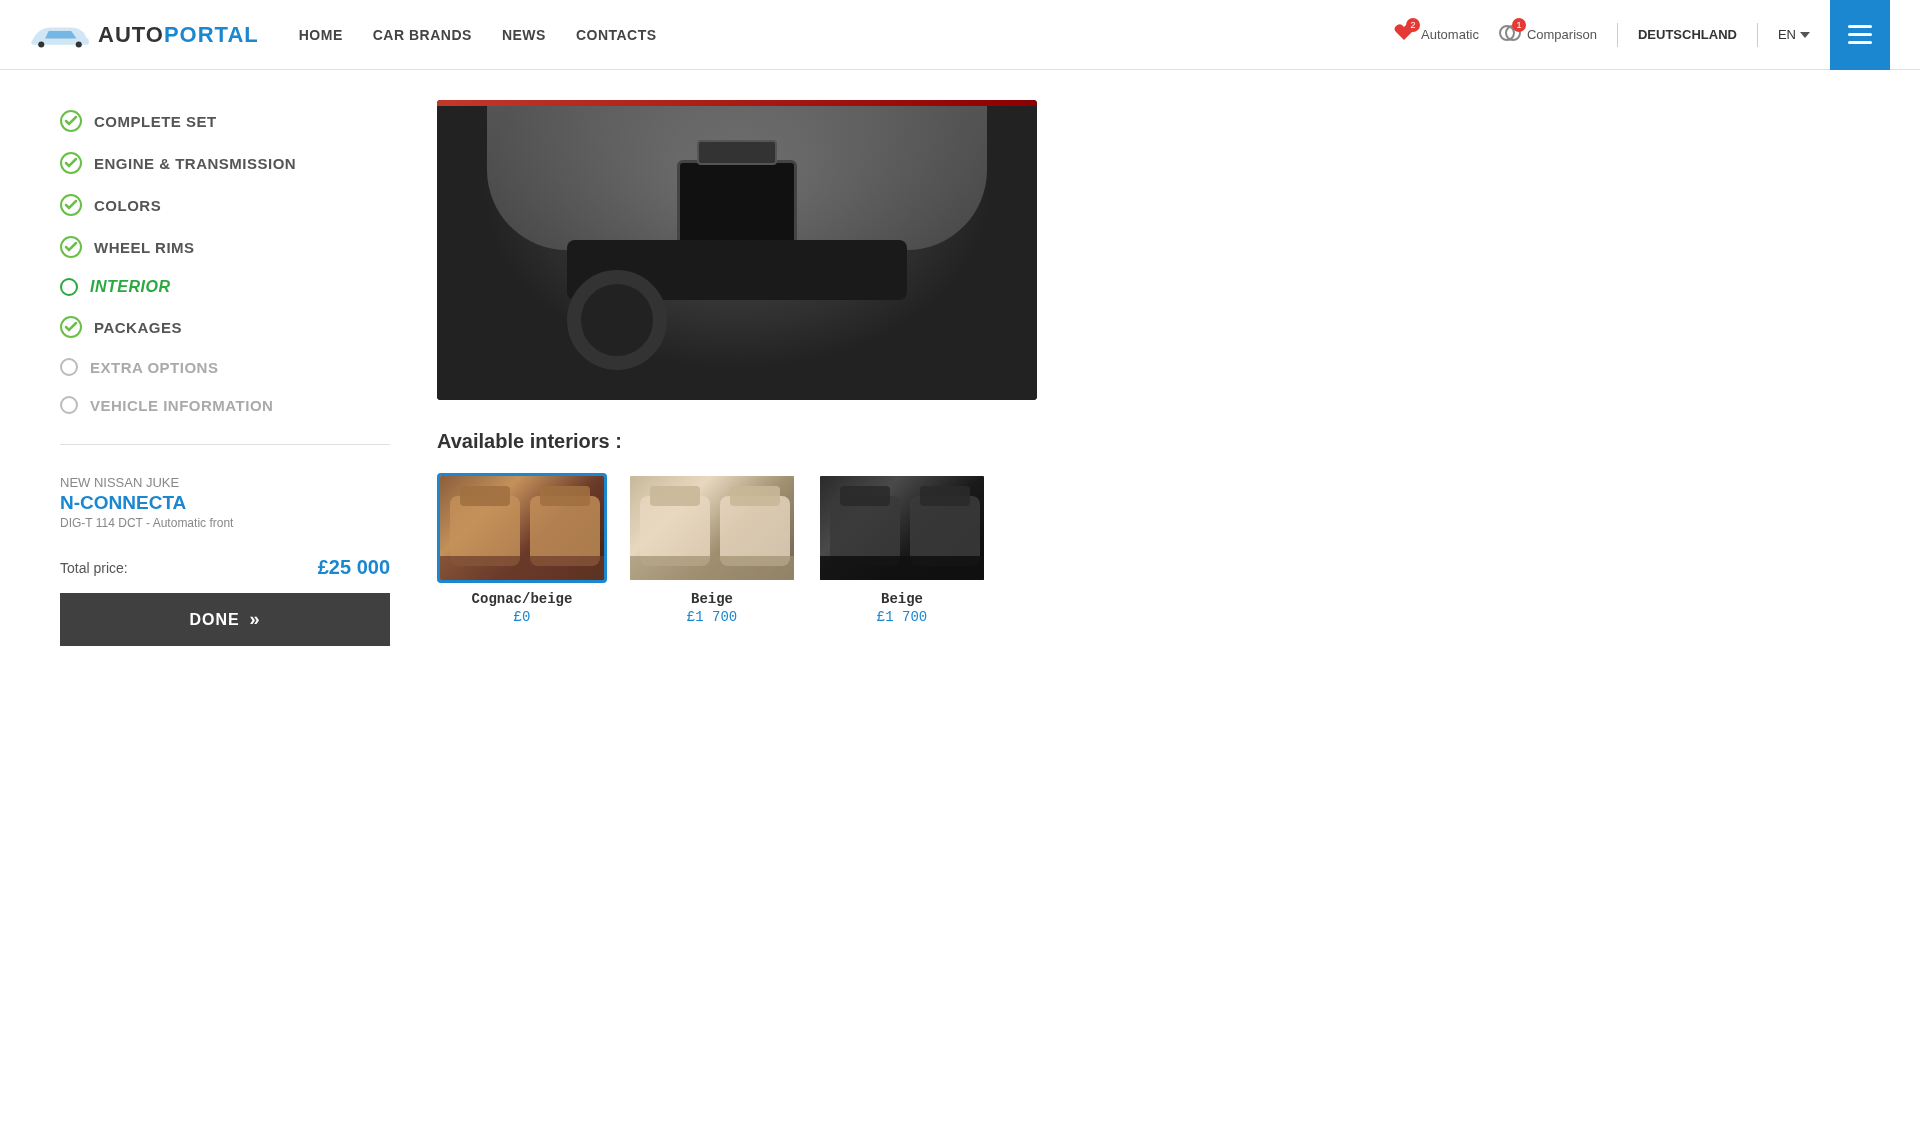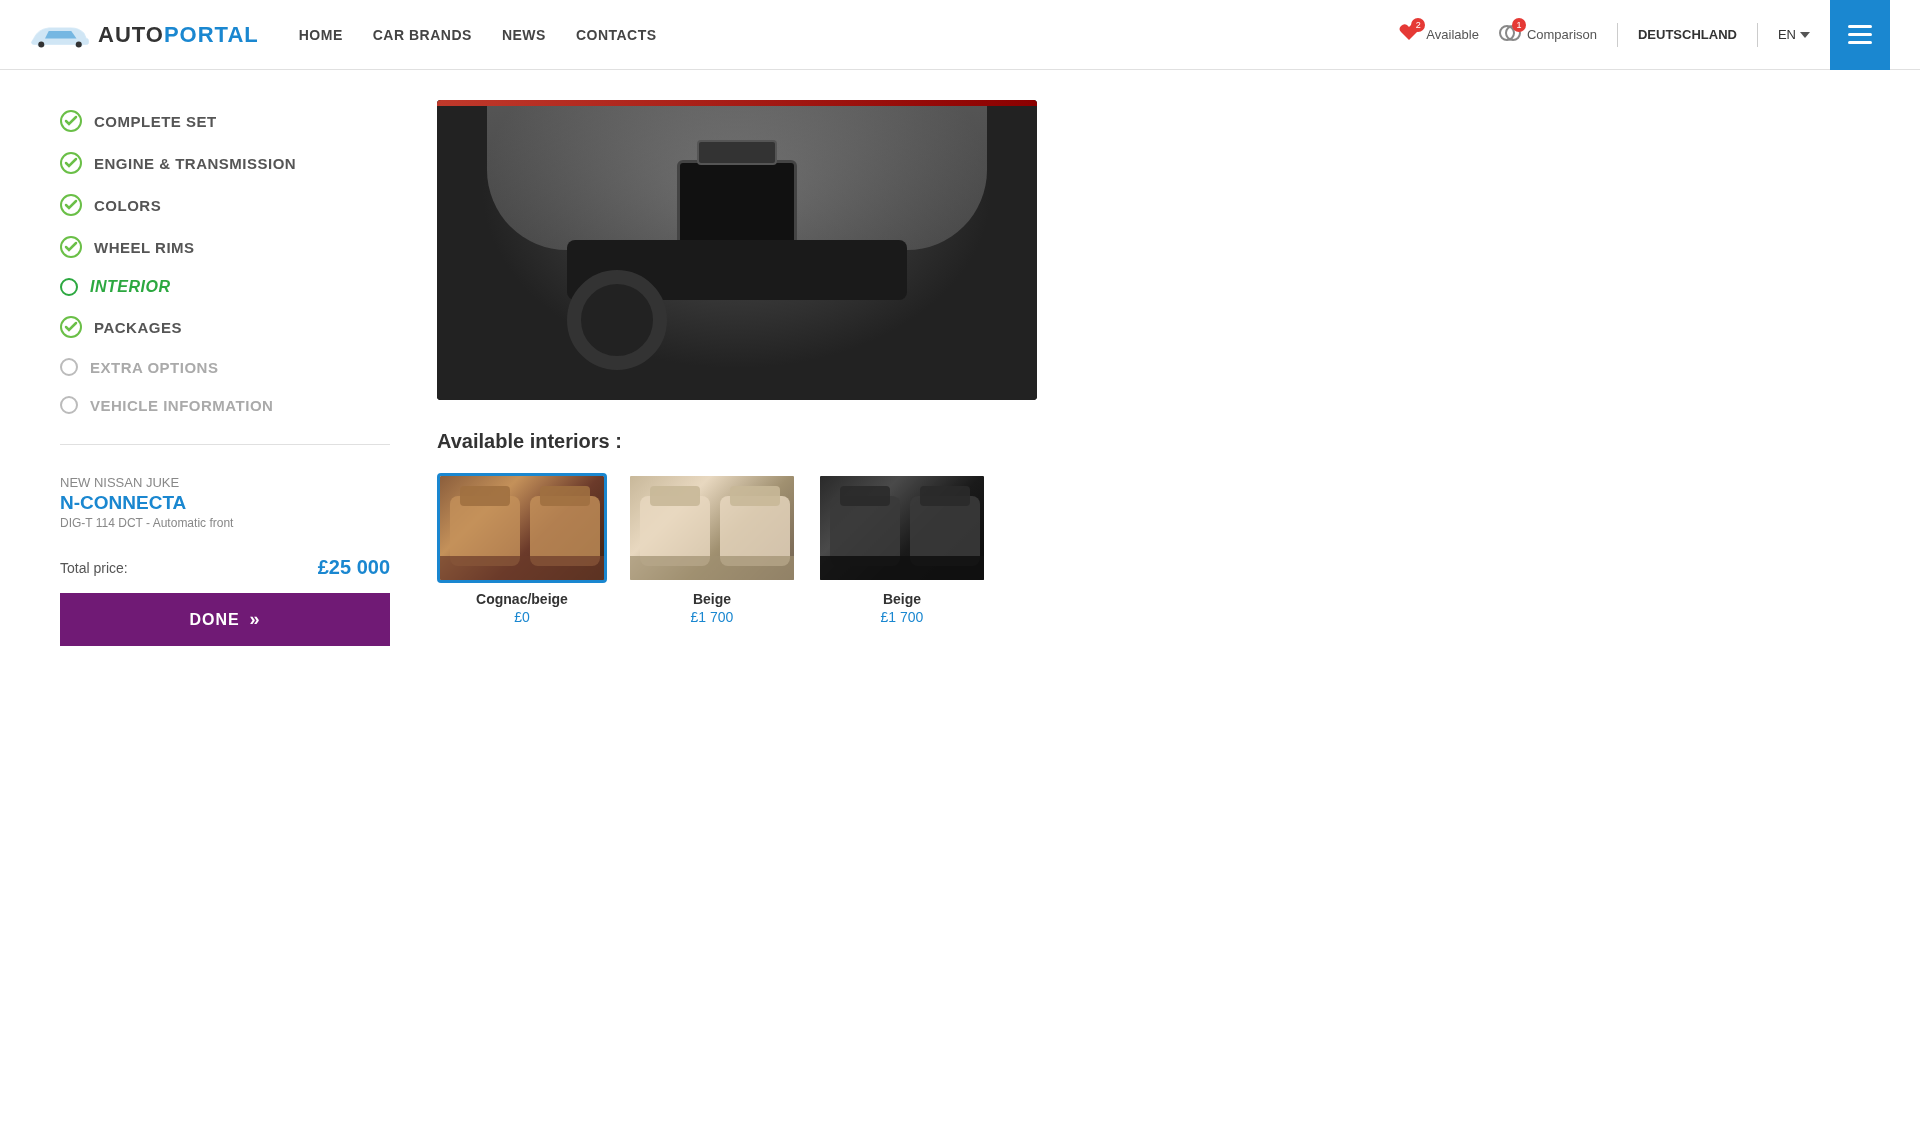--- a/index.html
+++ b/index.html
@@ -190,21 +190,21 @@
       color: #555;
     }
     .price-value {
       font-size: 20px;
       font-weight: bold;
       color: #1a87d0;
     }
     .done-btn {
       margin-top: 14px;
       width: 100%;
-      background: #701a75;
+      background: #404040;
       color: #fff;
       border: none;
       padding: 16px 0;
       font-size: 16px;
       font-weight: bold;
       letter-spacing: 1px;
       cursor: pointer;
       display: flex;
       align-items: center;
       justify-content: center;
@@ -285,20 +285,21 @@
     .section-title {
       font-size: 20px;
       font-weight: bold;
       color: #333;
       margin-bottom: 20px;
     }
     .interiors-grid {
       display: flex;
       gap: 20px;
       flex-wrap: wrap;
+      font-family: Liberation Mono, monospace;
     }
     .interior-card {
       width: 170px;
       cursor: pointer;
       text-align: center;
     }
     .interior-card.selected .interior-img-wrap {
       border: 3px solid #1a87d0;
     }
     .interior-img-wrap {
@@ -357,21 +358,21 @@
     <a class="nav-item">CONTACTS</a>
   </nav>
   <div class="header-right">
     <div class="header-action">
       <div class="icon-badge">
         <svg width="22" height="20" viewBox="0 0 22 20">
             <path d="M11,17 L3,9 Q0,6 3,3 Q6,0 9,2 L11,4 L13,2 Q16,0 19,3 Q22,6 19,9 Z" fill="#e53935"></path>
           </svg>
         <span class="badge">2</span>
       </div>
-      <span>Available</span>
+      <span>Automatic</span>
     </div>
     <div class="header-action">
       <div class="icon-badge">
         <svg width="22" height="20" viewBox="0 0 22 20">
             <circle cx="8" cy="10" r="7" fill="none" stroke="#888" stroke-width="2"></circle>
             <circle cx="14" cy="10" r="7" fill="none" stroke="#888" stroke-width="2"></circle>
           </svg>
         <span class="badge">1</span>
       </div>
       <span>Comparison</span>

